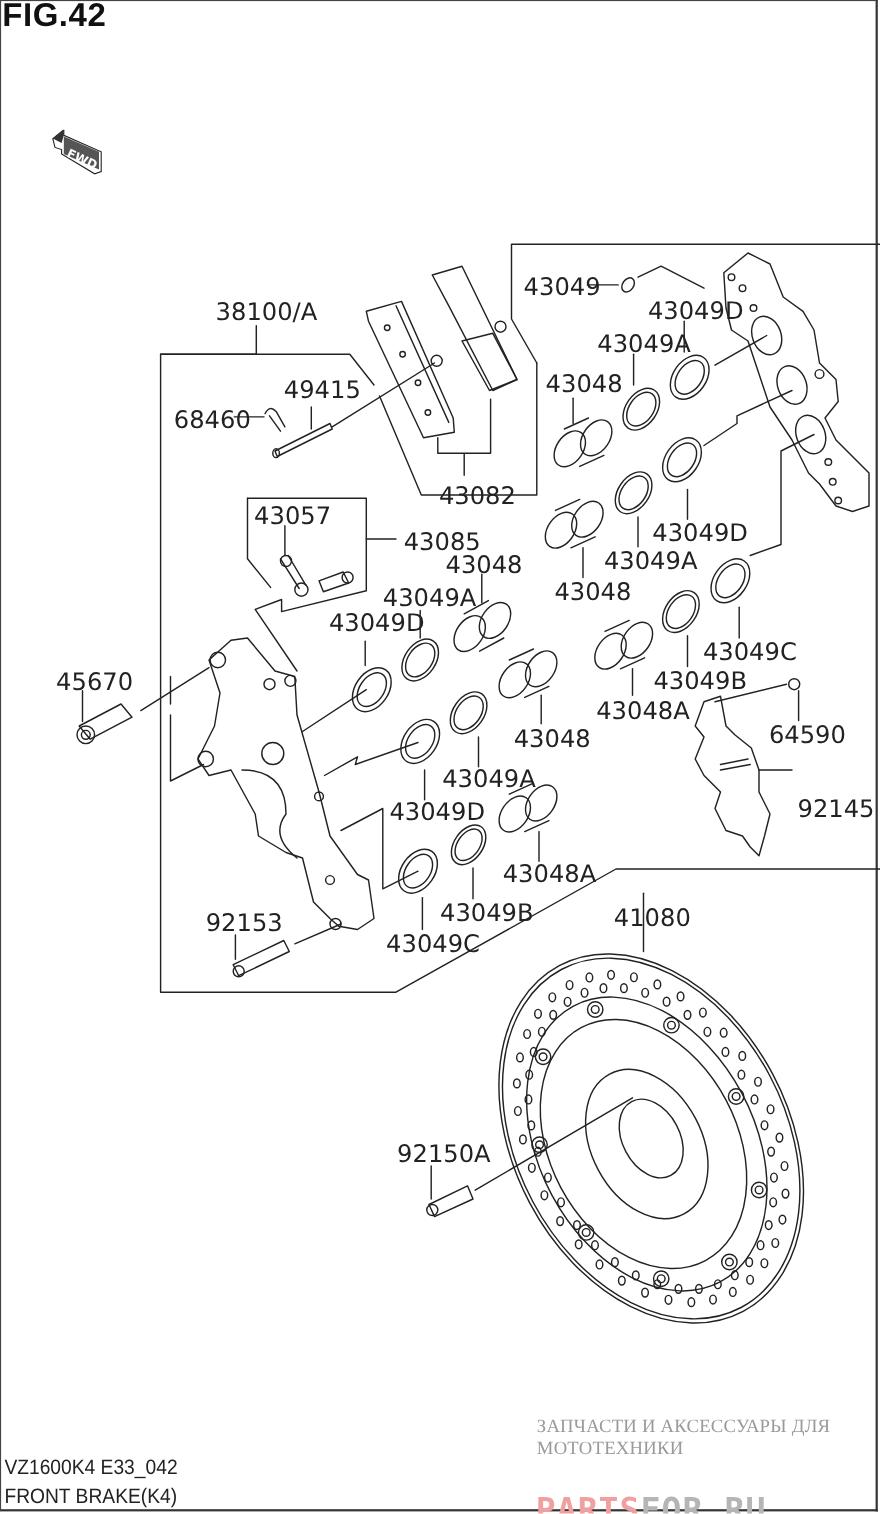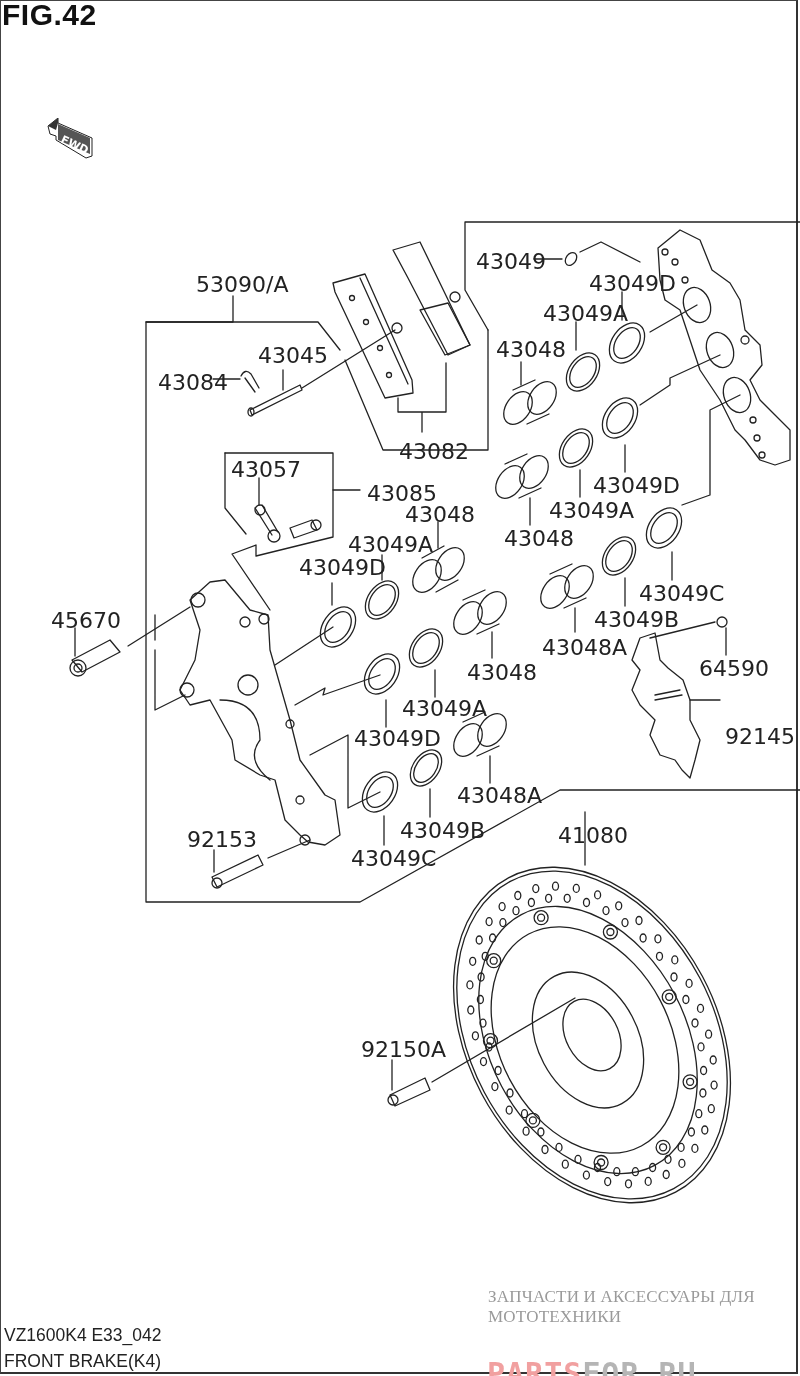--- a/index.html
+++ b/index.html
@@ -343,23 +343,23 @@
 
     <g>
       <path d="M390,1095 L425,1078 L430,1090 L395,1106 Z"></path>
       <circle cx="393" cy="1100" r="5"></circle>
       <line x1="392" y1="1060" x2="392" y2="1090"></line>
       <path d="M432,1082 L575,998"></path>
     </g>
   </g>
 </svg>
 
-<div class="lbl" style="left:196px;top:274px">53090/A</div>
-<div class="lbl" style="left:258px;top:345px">43045</div>
-<div class="lbl" style="left:158px;top:372px">43084</div>
+<div class="lbl" style="left:196px;top:274px">38100/A</div>
+<div class="lbl" style="left:258px;top:345px">49415</div>
+<div class="lbl" style="left:158px;top:372px">68460</div>
 <div class="lbl" style="left:399px;top:441px">43082</div>
 <div class="lbl" style="left:231px;top:459px">43057</div>
 <div class="lbl" style="left:367px;top:483px">43085</div>
 <div class="lbl" style="left:51px;top:610px">45670</div>
 <div class="lbl" style="left:187px;top:829px">92153</div>
 
 <div class="lbl" style="left:476px;top:251px">43049</div>
 <div class="lbl" style="left:589px;top:273px">43049D</div>
 <div class="lbl" style="left:543px;top:303px">43049A</div>
 <div class="lbl" style="left:496px;top:339px">43048</div>

